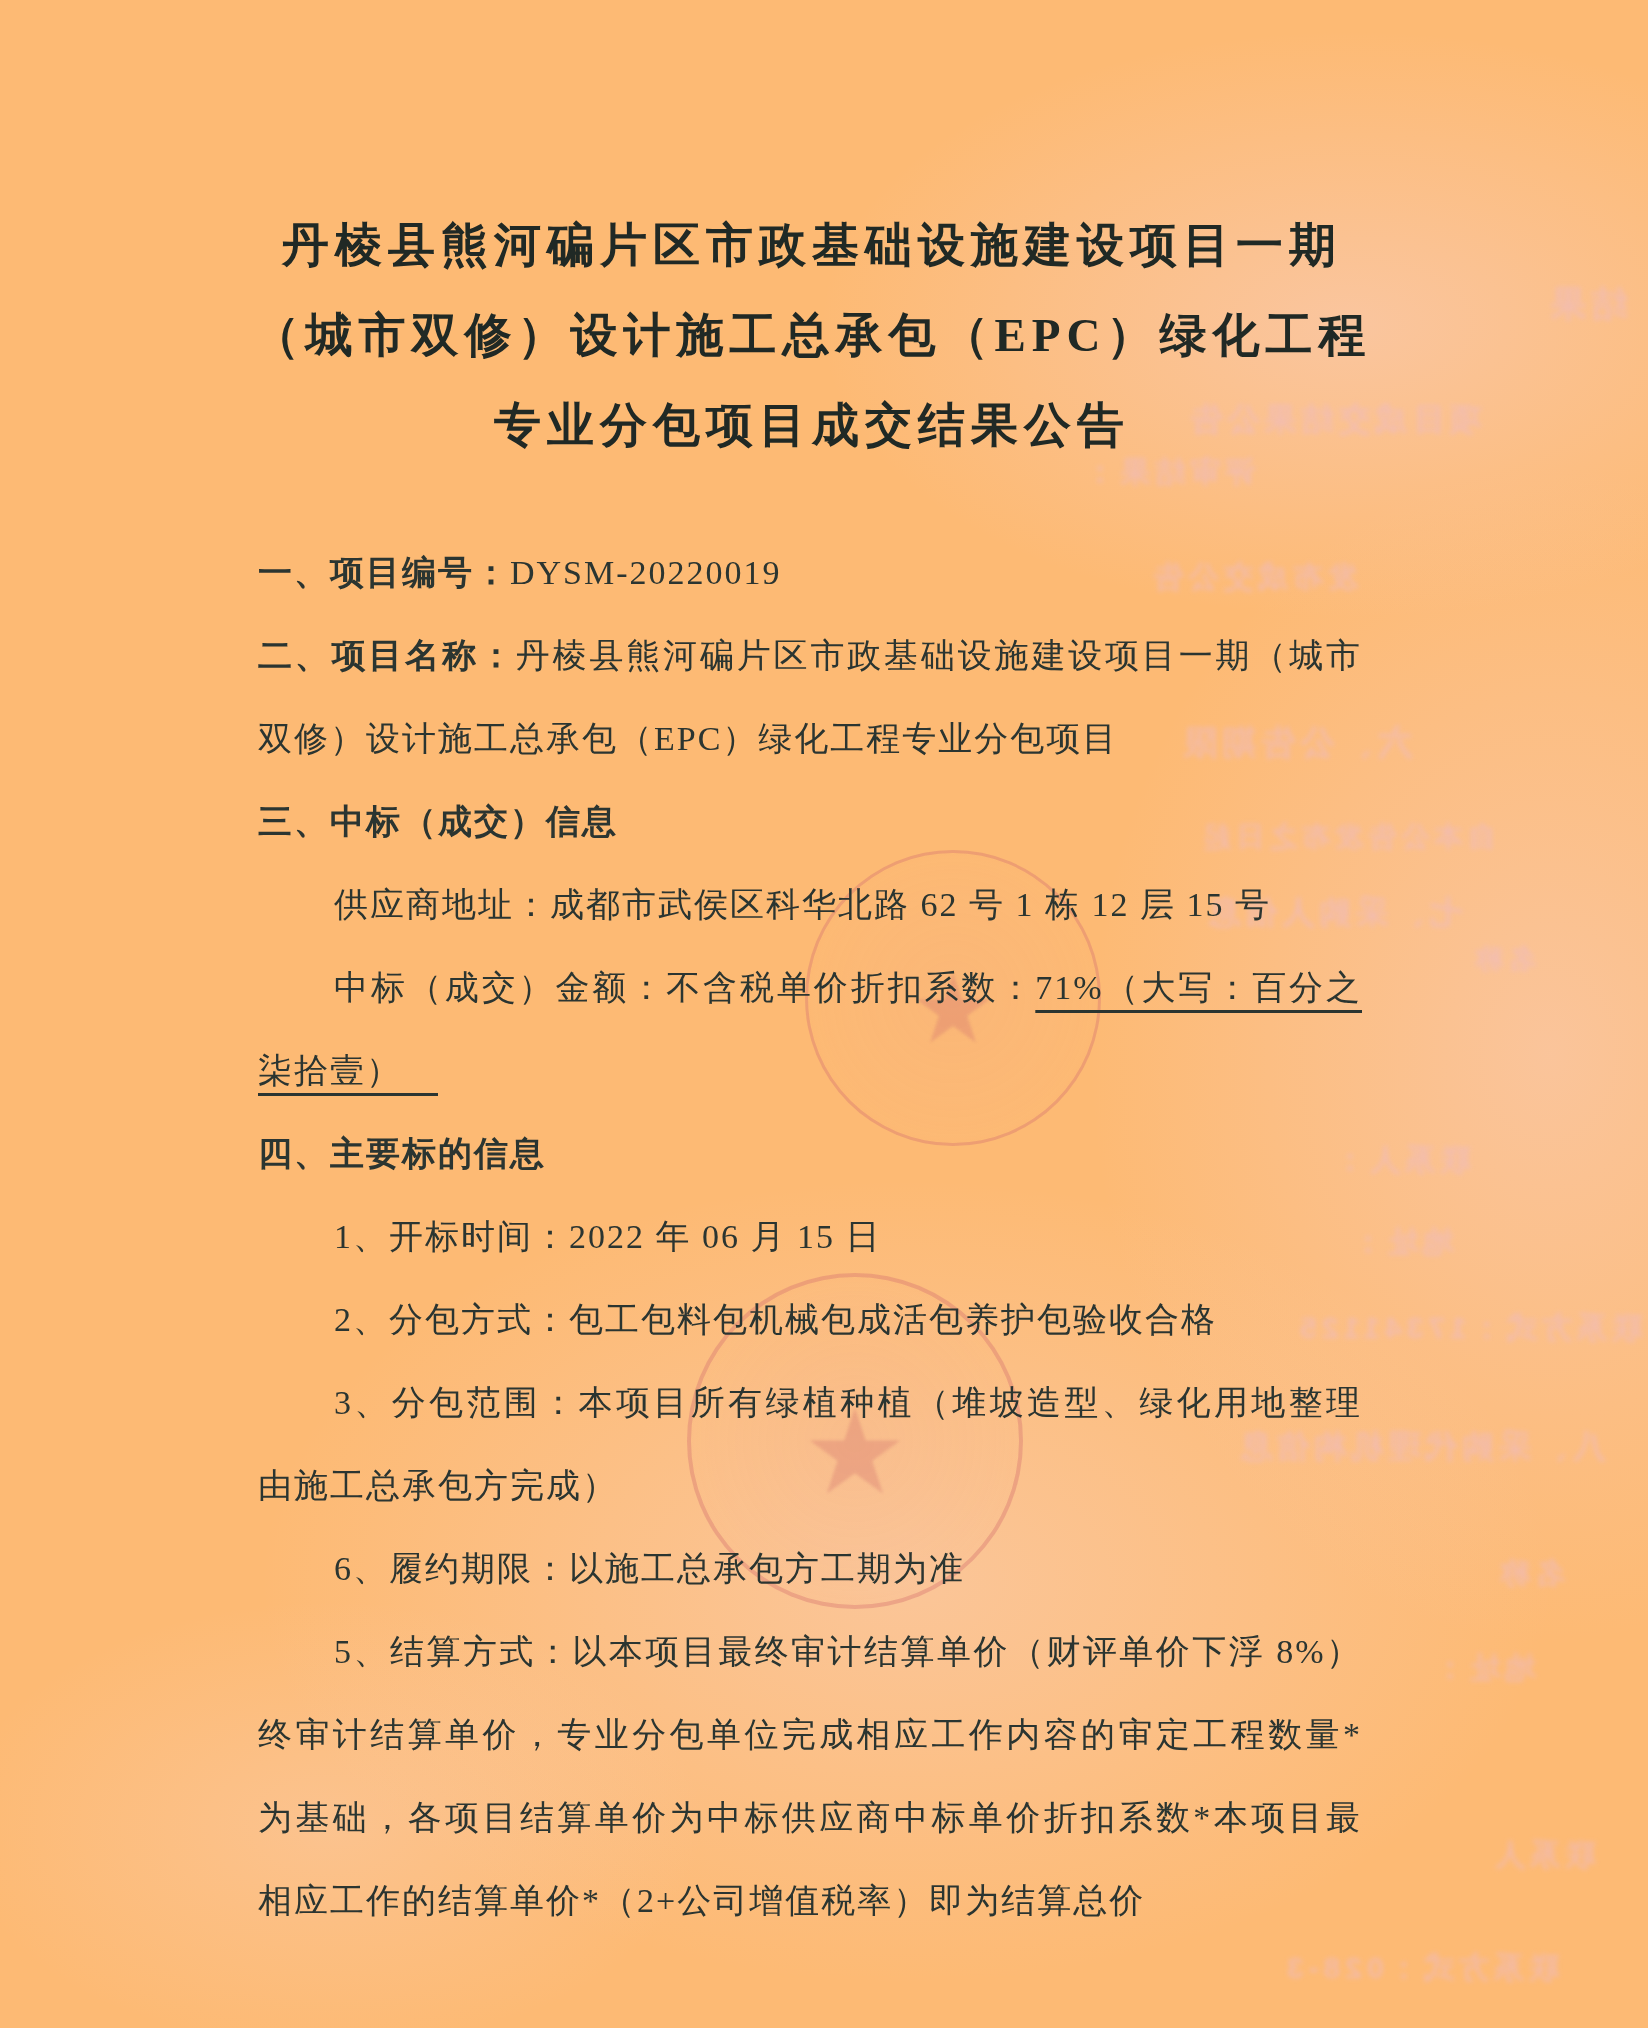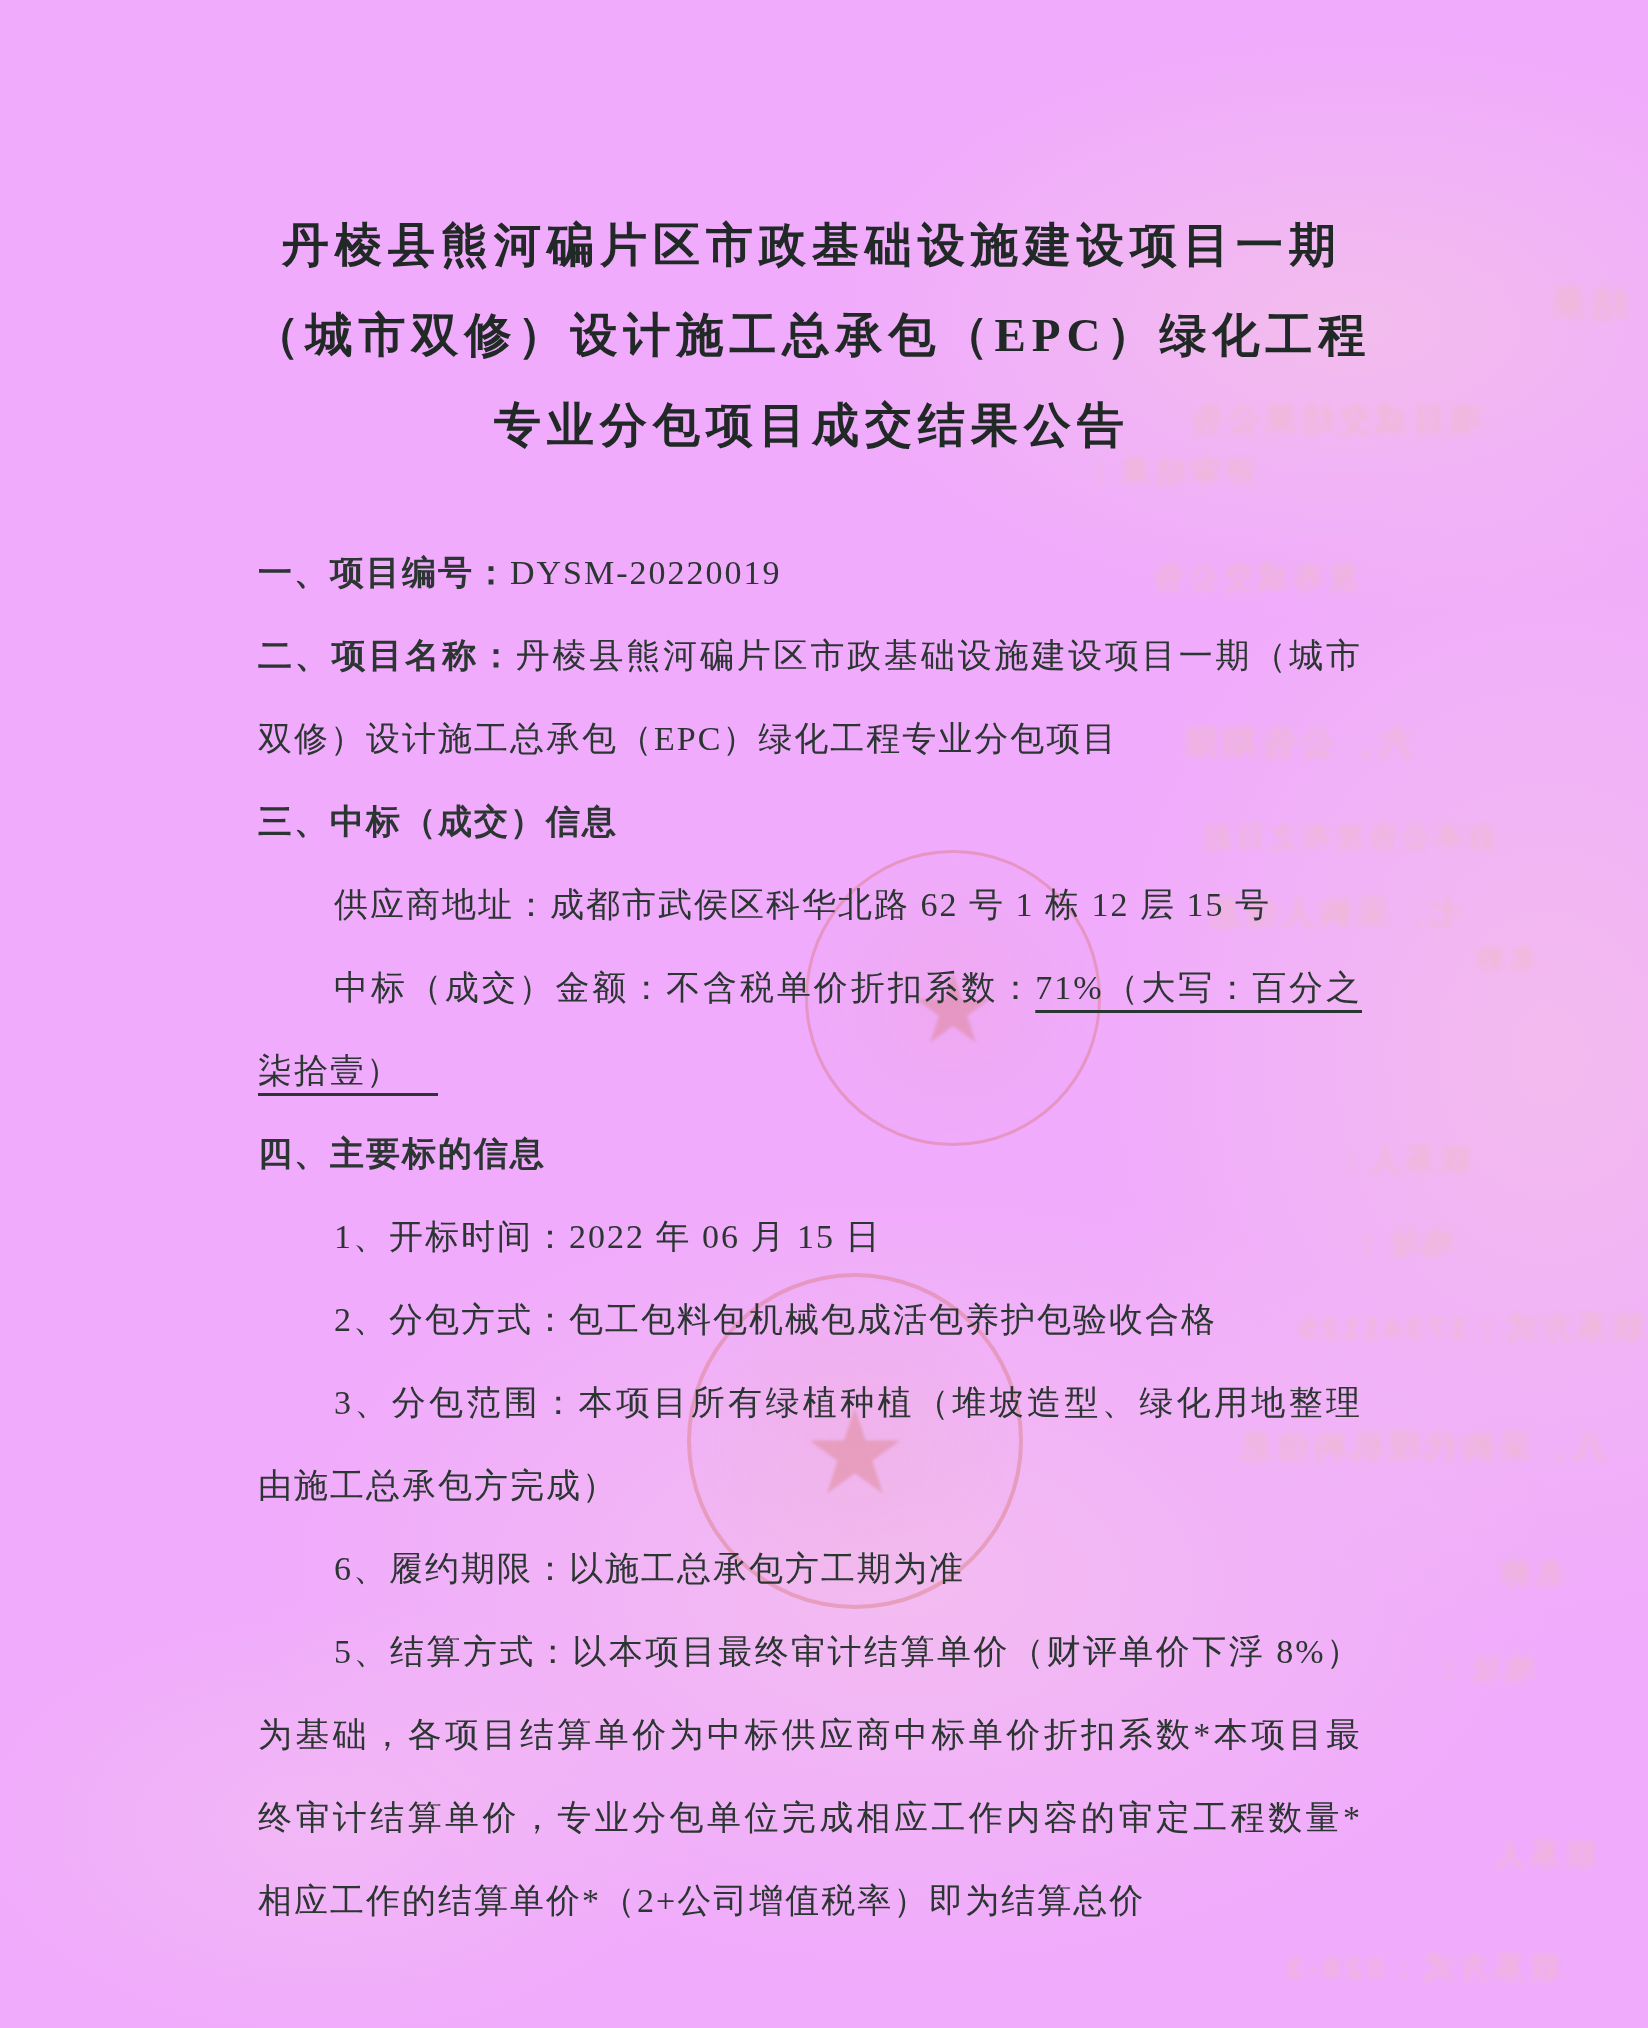--- a/index.html
+++ b/index.html
@@ -1,20 +1,20 @@
 <!DOCTYPE html>
 <html><head>
 <meta charset="utf-8">
 <style>
   html,body{margin:0;padding:0;background:#e8e4e2;}
   .page{
     position:relative;
     width:1648px;height:2028px;
     margin:0 auto;
-    background:#f0abfc;
+    background:#fdba74;
     overflow:hidden;
     font-family:"Liberation Serif","DejaVu Serif",serif;
   }
   
   .texture{
     position:absolute;inset:0;
     background-image:
       radial-gradient(ellipse 760px 420px at 82% 16%, rgba(246,213,217,.42), transparent 70%),
       radial-gradient(ellipse 640px 820px at 94% 52%, rgba(246,213,217,.38), transparent 72%),
       radial-gradient(ellipse 900px 560px at 55% 78%, rgba(247,219,220,.35), transparent 72%),
@@ -113,17 +113,17 @@
       <div class="line indent"><span class="seg">供应商地址：成都市武侯区科华北路 62 号 1 栋 12 层 15 号</span></div>
       <div class="line indent justify"><span class="seg">中标（成交）金额：不含税单价折扣系数：</span><span class="seg u">71%（大写：百分之</span></div>
       <div class="line"><span class="seg u">柒拾壹）　</span></div>
       <div class="line"><span class="seg b">四、主要标的信息</span></div>
       <div class="line indent"><span class="seg">1、开标时间：2022 年 06 月 15 日</span></div>
       <div class="line indent"><span class="seg">2、分包方式：包工包料包机械包成活包养护包验收合格</span></div>
       <div class="line indent justify"><span class="seg">3、分包范围：本项目所有绿植种植（堆坡造型、绿化用地整理</span></div>
       <div class="line"><span class="seg">由施工总承包方完成）</span></div>
       <div class="line indent"><span class="seg">6、履约期限：以施工总承包方工期为准</span></div>
       <div class="line indent justify"><span class="seg">5、结算方式：以本项目最终审计结算单价（财评单价下浮 8%）</span></div>
+      <div class="line justify"><span class="seg">终审计结算单价，专业分包单位完成相应工作内容的审定工程数量*</span></div>
       <div class="line justify"><span class="seg">为基础，各项目结算单价为中标供应商中标单价折扣系数*本项目最</span></div>
-      <div class="line justify"><span class="seg">终审计结算单价，专业分包单位完成相应工作内容的审定工程数量*</span></div>
       <div class="line"><span class="seg">相应工作的结算单价*（2+公司增值税率）即为结算总价</span></div>
     </div>
 </div>
 
 </body></html>

